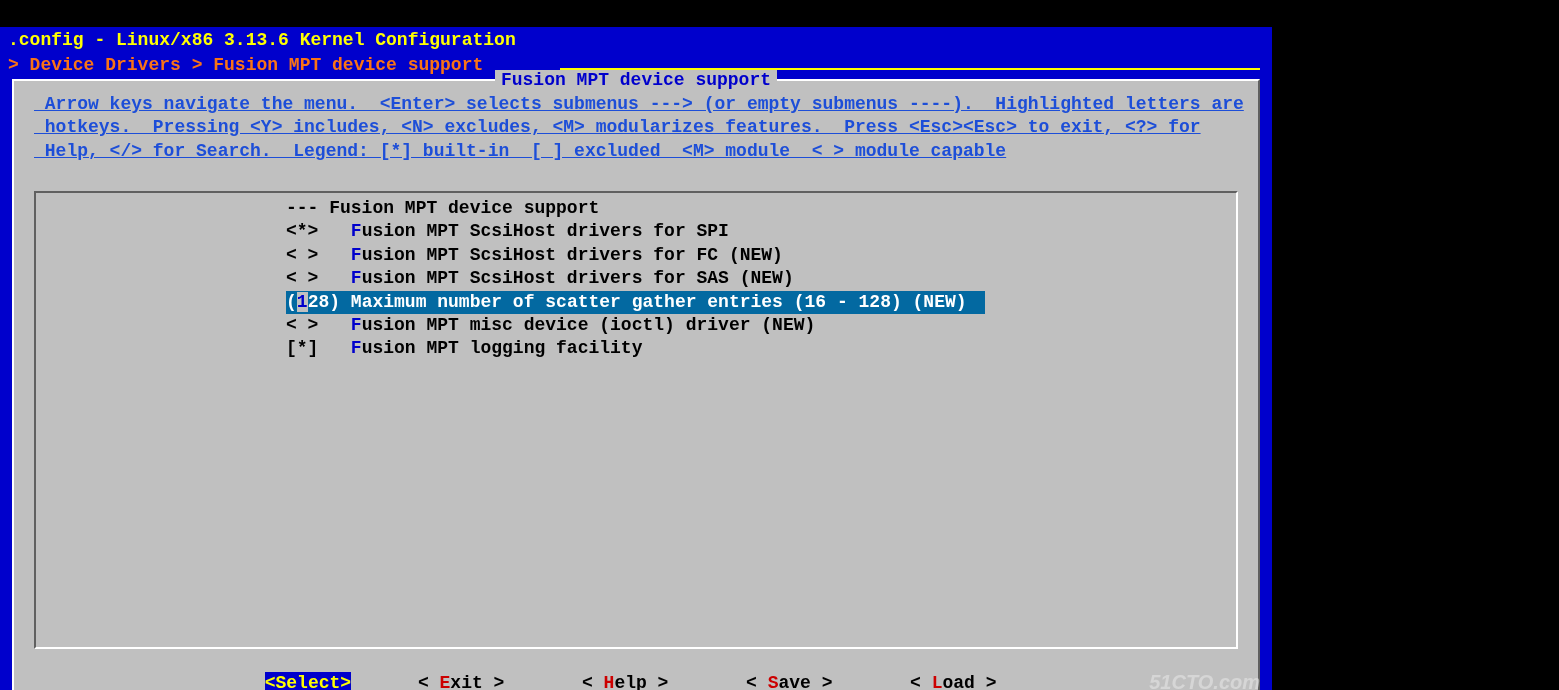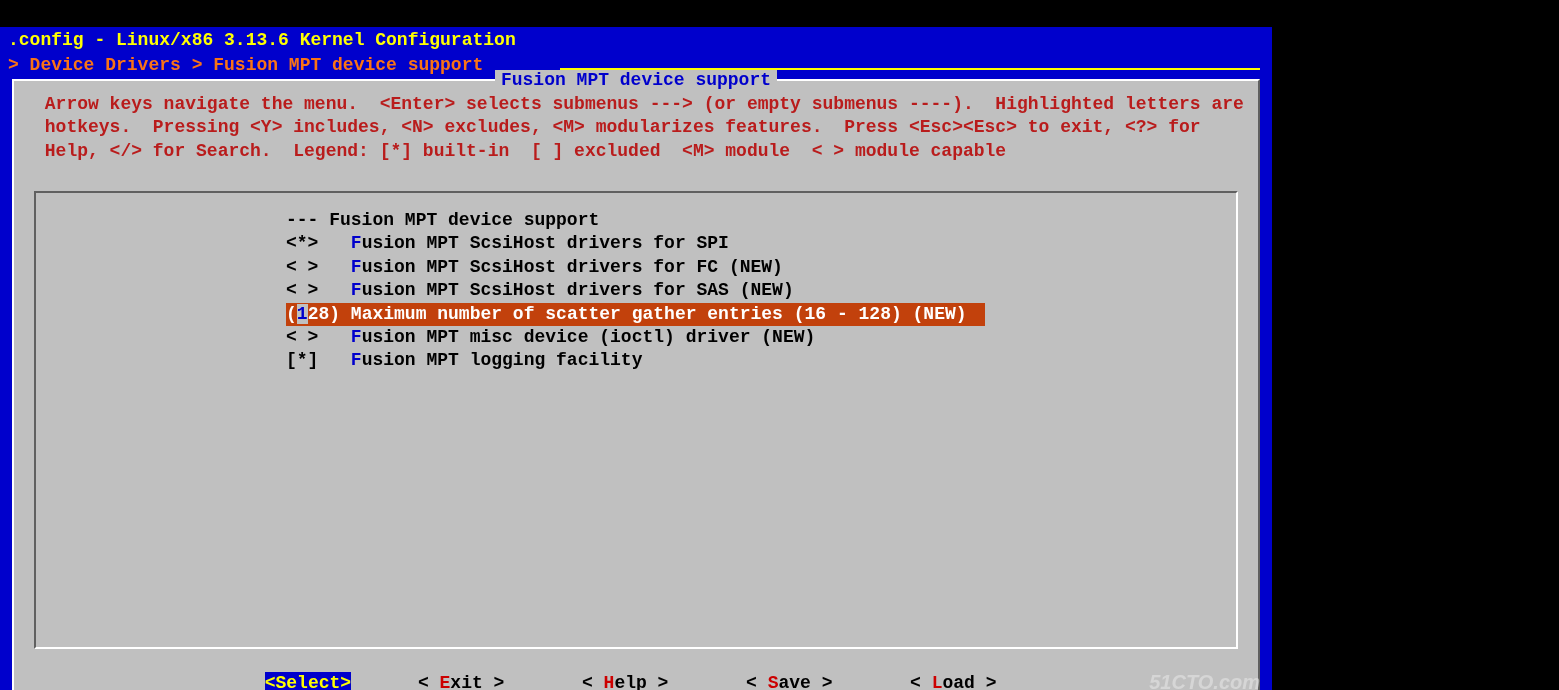--- a/index.html
+++ b/index.html
@@ -58,46 +58,47 @@
     left: 0;
     right: 0;
     text-align: center;
   }
   .dialog-title {
     background: #c0c0c0;
     color: #0000cc;
     padding: 0 6px;
   }
   .help-text {
-    color: #b91c1c;
+    color: #1d4ed8;
     padding: 12px 20px 8px 20px;
     white-space: pre;
     font-weight: bold;
+    text-decoration: underline;
   }
   .inner-box {
     position: absolute;
     left: 20px;
     right: 20px;
     top: 110px;
     bottom: 58px;
     border-top: 2px solid #606060;
     border-left: 2px solid #606060;
     border-right: 2px solid #ffffff;
     border-bottom: 2px solid #ffffff;
     background: #c0c0c0;
-    padding: 16px 0;
+    padding: 4px 0;
     overflow: hidden;
   }
   .menu-row {
     white-space: pre;
     color: #000;
     padding: 0 8px 0 250px;
   }
   .menu-row.sel {
-    background: #c2410c;
+    background: #0369a1;
     color: #fff;
     margin-left: 250px;
     padding-left: 0;
     display: inline-block;
   }
   .hotkey { color: #0000cc; }
   .input-cursor {
     background: #c0c0c0;
     color: #0000cc;
   }

